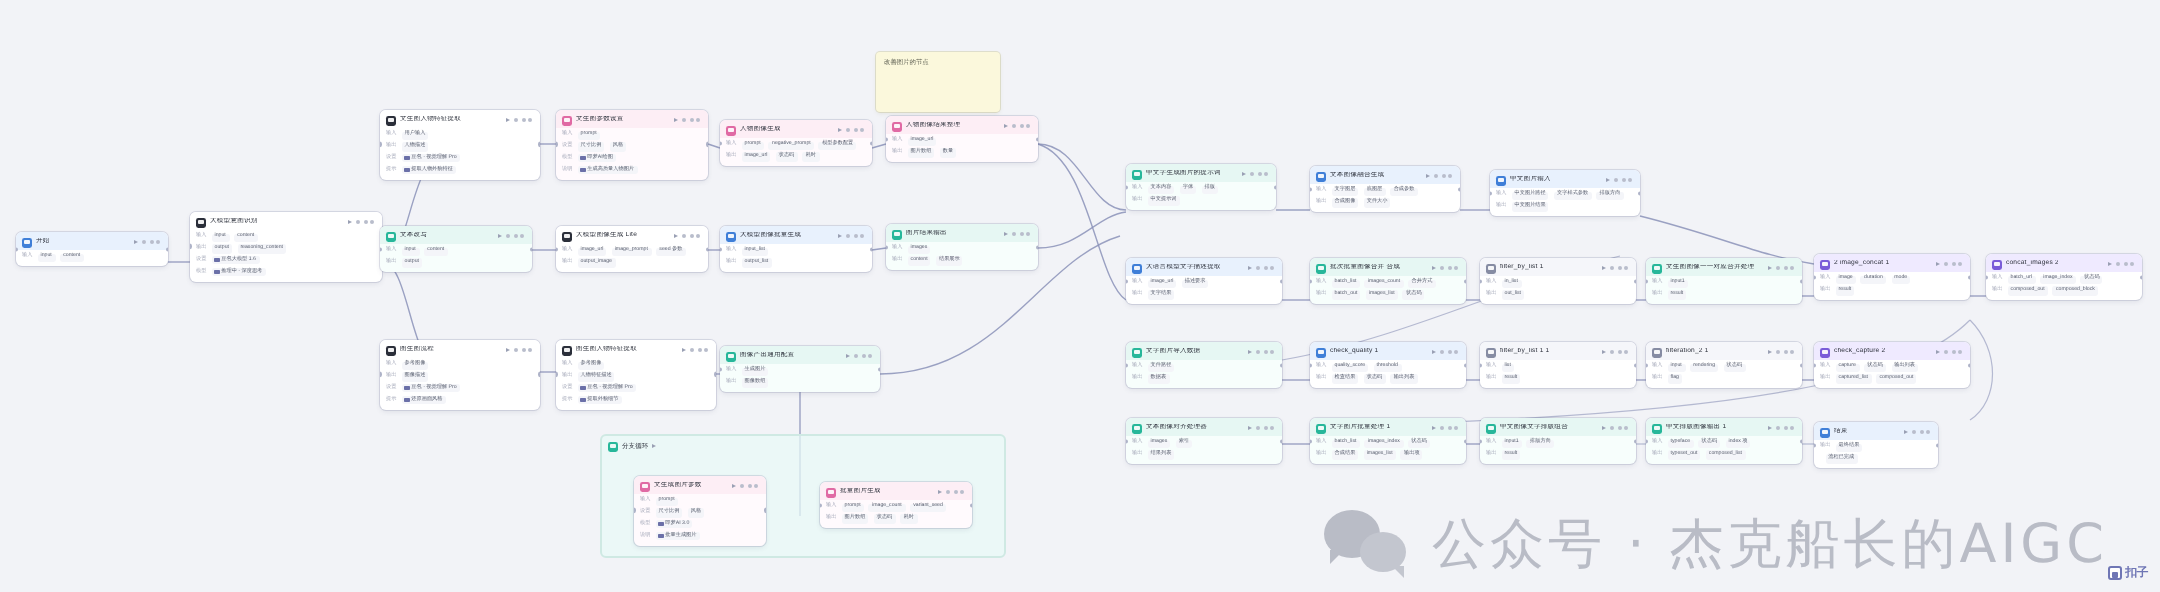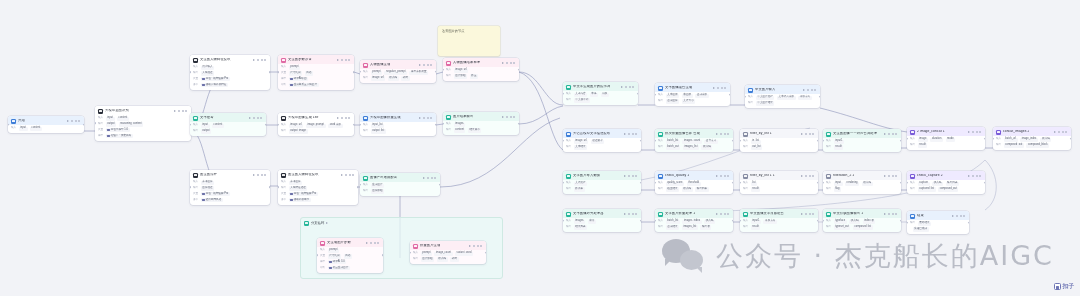--- a/index.html
+++ b/index.html
@@ -1162,21 +1162,21 @@
           <div class="row">
             <span class="k"></span>
             <span class="chip">流程已完成</span>
           </div>
         </div>
         <span class="port l"></span>
         <span class="port r"></span>
       </div>
     </div>
 
-  <div id="watermark" style="left:662px; top:238px;text-align:center;">
+  <div id="watermark" style="left:662px; top:254px;text-align:center;">
     <div class="wc">
       <span class="b1"></span>
         <span class="t1"></span>
       <span class="b2"></span>
         <span class="t2"></span>
     </div>
     <div class="wtxt">公众号 · 杰克船长的AIGC</div>
   </div>
 
   <div id="corner-badge">

